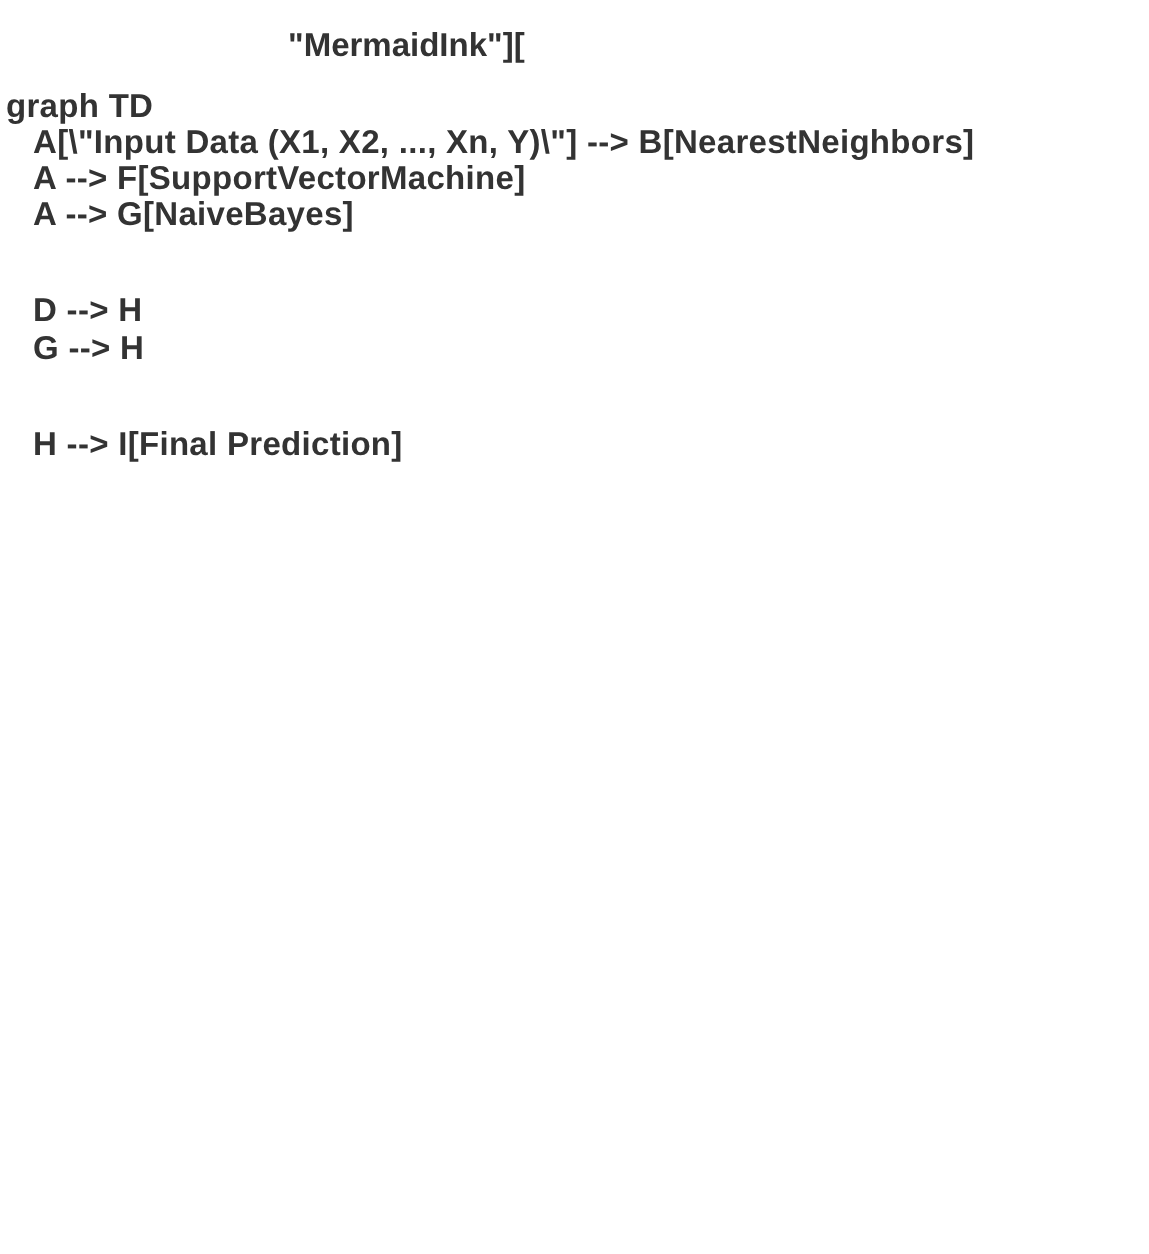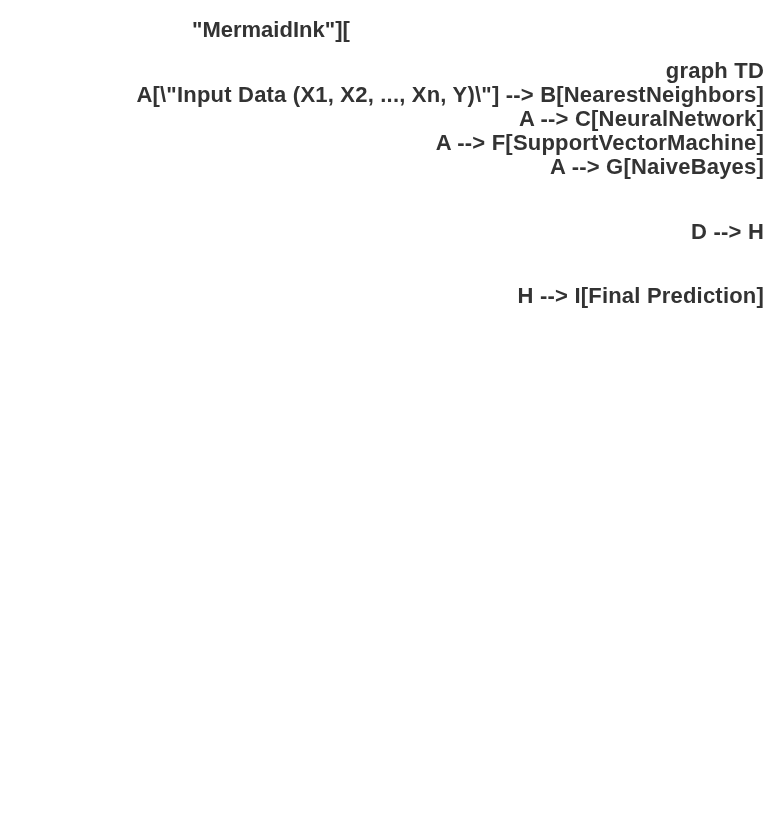--- a/index.html
+++ b/index.html
@@ -23,21 +23,20 @@
       margin-bottom: 18px;
       padding-left: 190px;
     }
     .code-block {
       padding-left: 2px;
     }
     .line {
       margin-bottom: 1px;
       white-space: pre;
       letter-spacing: 0.2px;
-      text-align: right;
     }
     .line.top {
       padding-left: 0;
     }
     .line.indent {
       padding-left: 18px;
     }
     .blank {
       height: 40px;
     }
@@ -47,25 +46,25 @@
 
 <div class="header-line">
   <span>"MermaidInk"</span><span>][</span>
 </div>
 
 <div class="code-block">
   <div class="line top">graph TD</div>
 
   <div id="group1">
       <div class="line indent">A[\"Input Data (X1, X2, ..., Xn, Y)\"] --&gt; B[NearestNeighbors]</div>
-      <div class="line indent">A --&gt; C[NeuralNetwork]</div>
       <div class="line indent">A --&gt; F[SupportVectorMachine]</div>
       <div class="line indent">A --&gt; G[NaiveBayes]</div>
     </div>
   <div class="blank"></div>
   <div id="group2">
       <div class="line indent">D --&gt; H</div>
+      <div class="line indent">G --&gt; H</div>
     </div>
   <div class="blank"></div>
   <div id="group3">
       <div class="line indent">H --&gt; I[Final Prediction]</div>
     </div>
 </div>
 
 </body></html>

